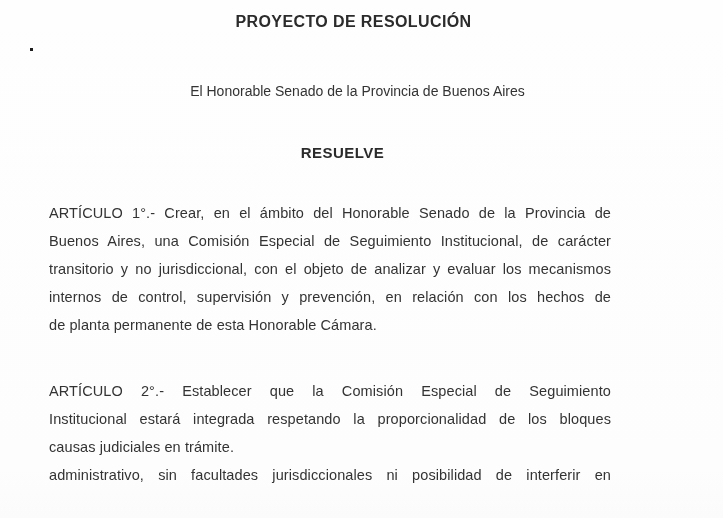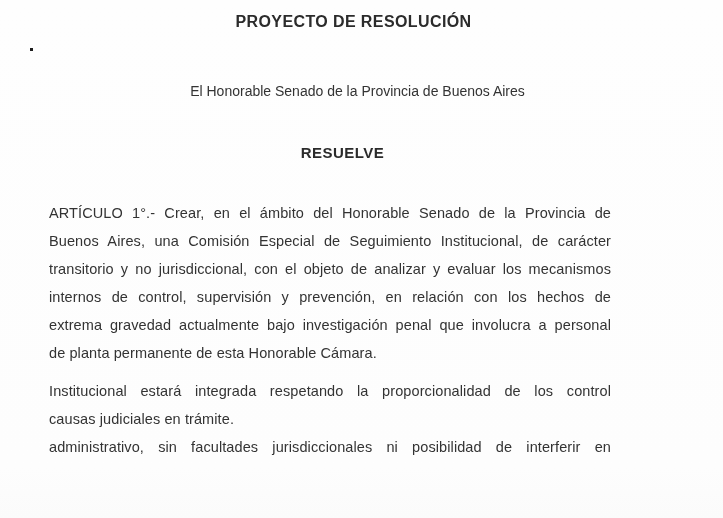--- a/index.html
+++ b/index.html
@@ -83,23 +83,23 @@
 
   <div class="doc-subtitle scan-text">El Honorable Senado de la Provincia de Buenos Aires</div>
 
   <div class="section-heading scan-text">RESUELVE</div>
 
   <div class="paragraph p1 scan-text">
     <span class="line">ARTÍCULO 1°.- Crear, en el ámbito del Honorable Senado de la Provincia de</span>
     <span class="line">Buenos Aires, una Comisión Especial de Seguimiento Institucional, de carácter</span>
     <span class="line">transitorio y no jurisdiccional, con el objeto de analizar y evaluar los mecanismos</span>
     <span class="line">internos de control, supervisión y prevención, en relación con los hechos de</span>
-    <span class="line">extrema gravedad actualmente bajo investigación penal que involucra a personal</span>
     <span class="line last">de planta permanente de esta Honorable Cámara.</span>
   </div>
 
   <div class="paragraph p2 scan-text">
-    <span class="line">Institucional estará integrada respetando la proporcionalidad de los control</span>
+    <span class="line">ARTÍCULO 2°.- Establecer que la Comisión Especial de Seguimiento</span>
+    <span class="line">Institucional estará integrada respetando la proporcionalidad de los bloques</span>
     <span class="line last">causas judiciales en trámite.</span>
     <span class="line">administrativo, sin facultades jurisdiccionales ni posibilidad de interferir en</span>
   </div>
 
 </div>
 
 </body></html>

